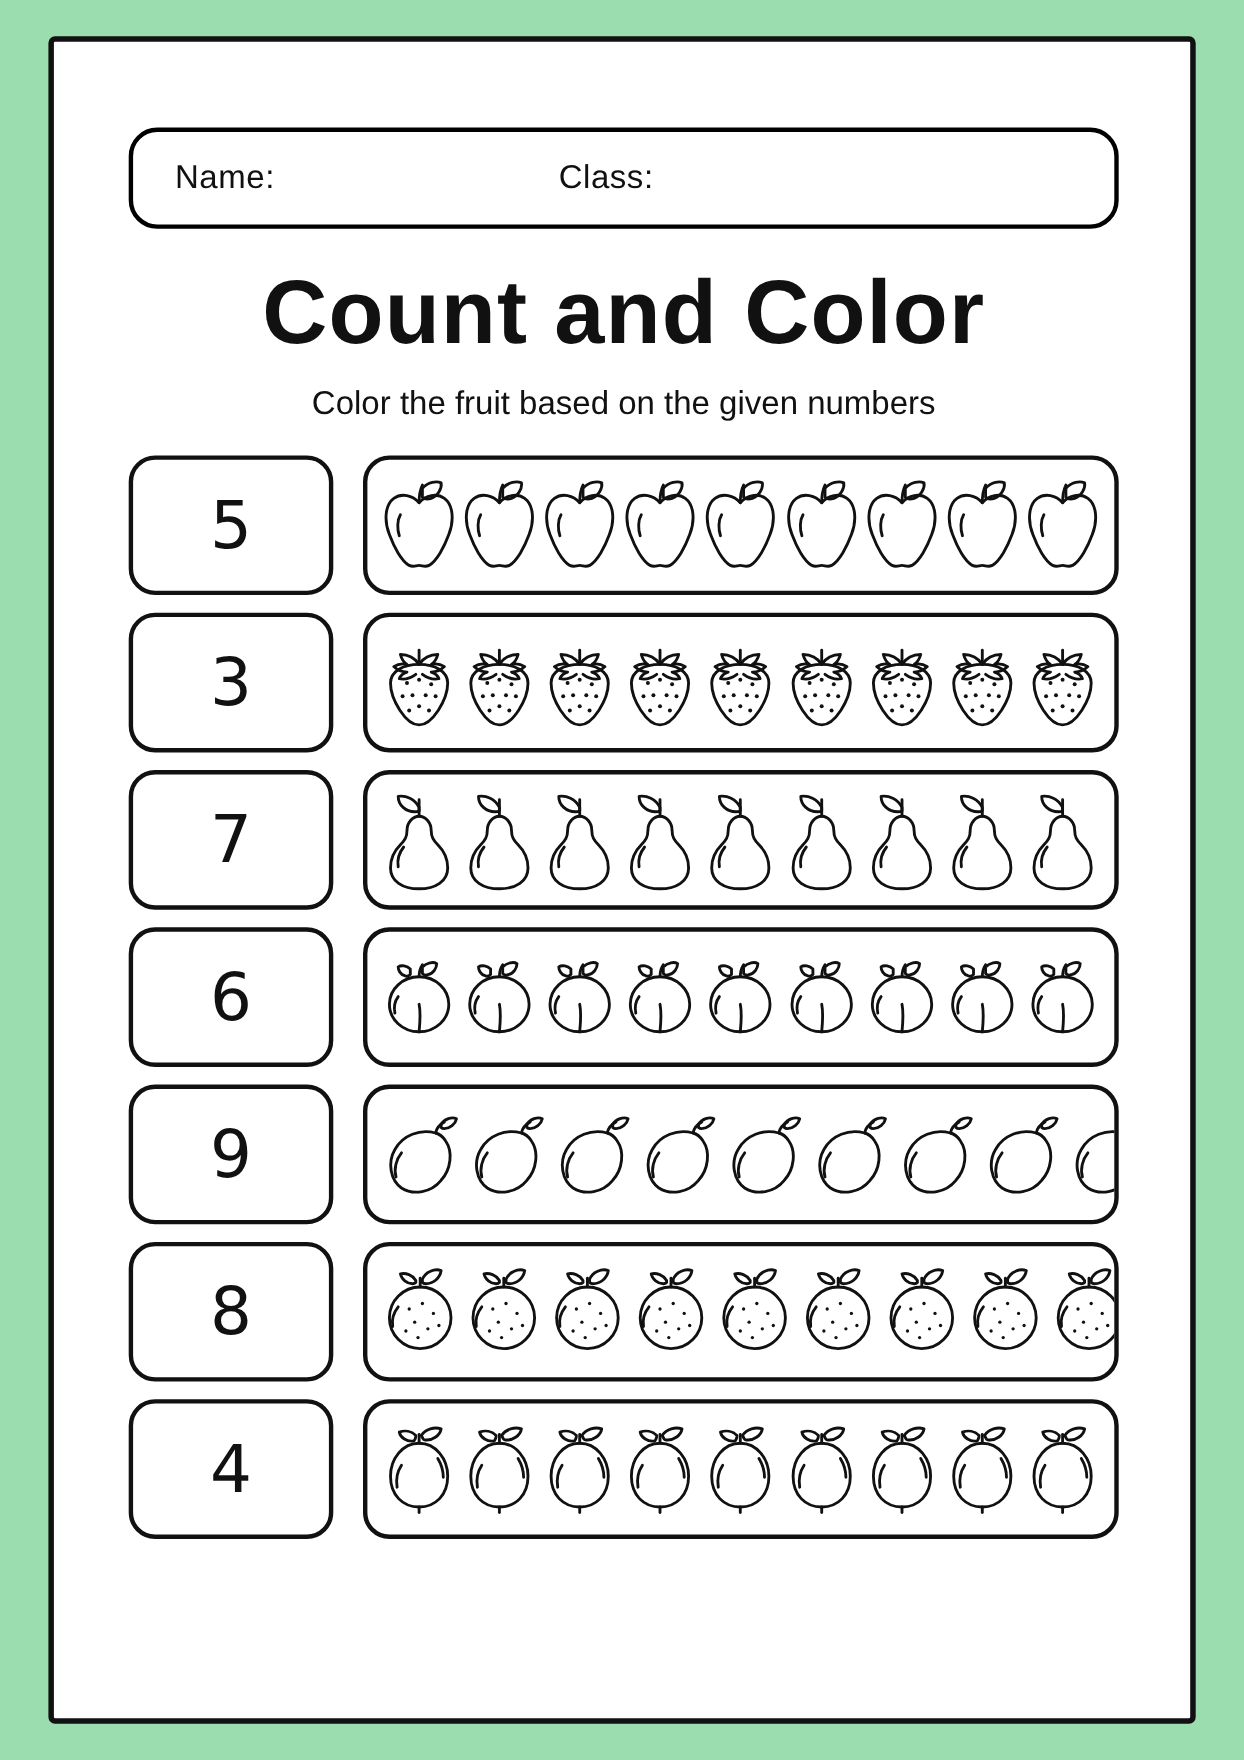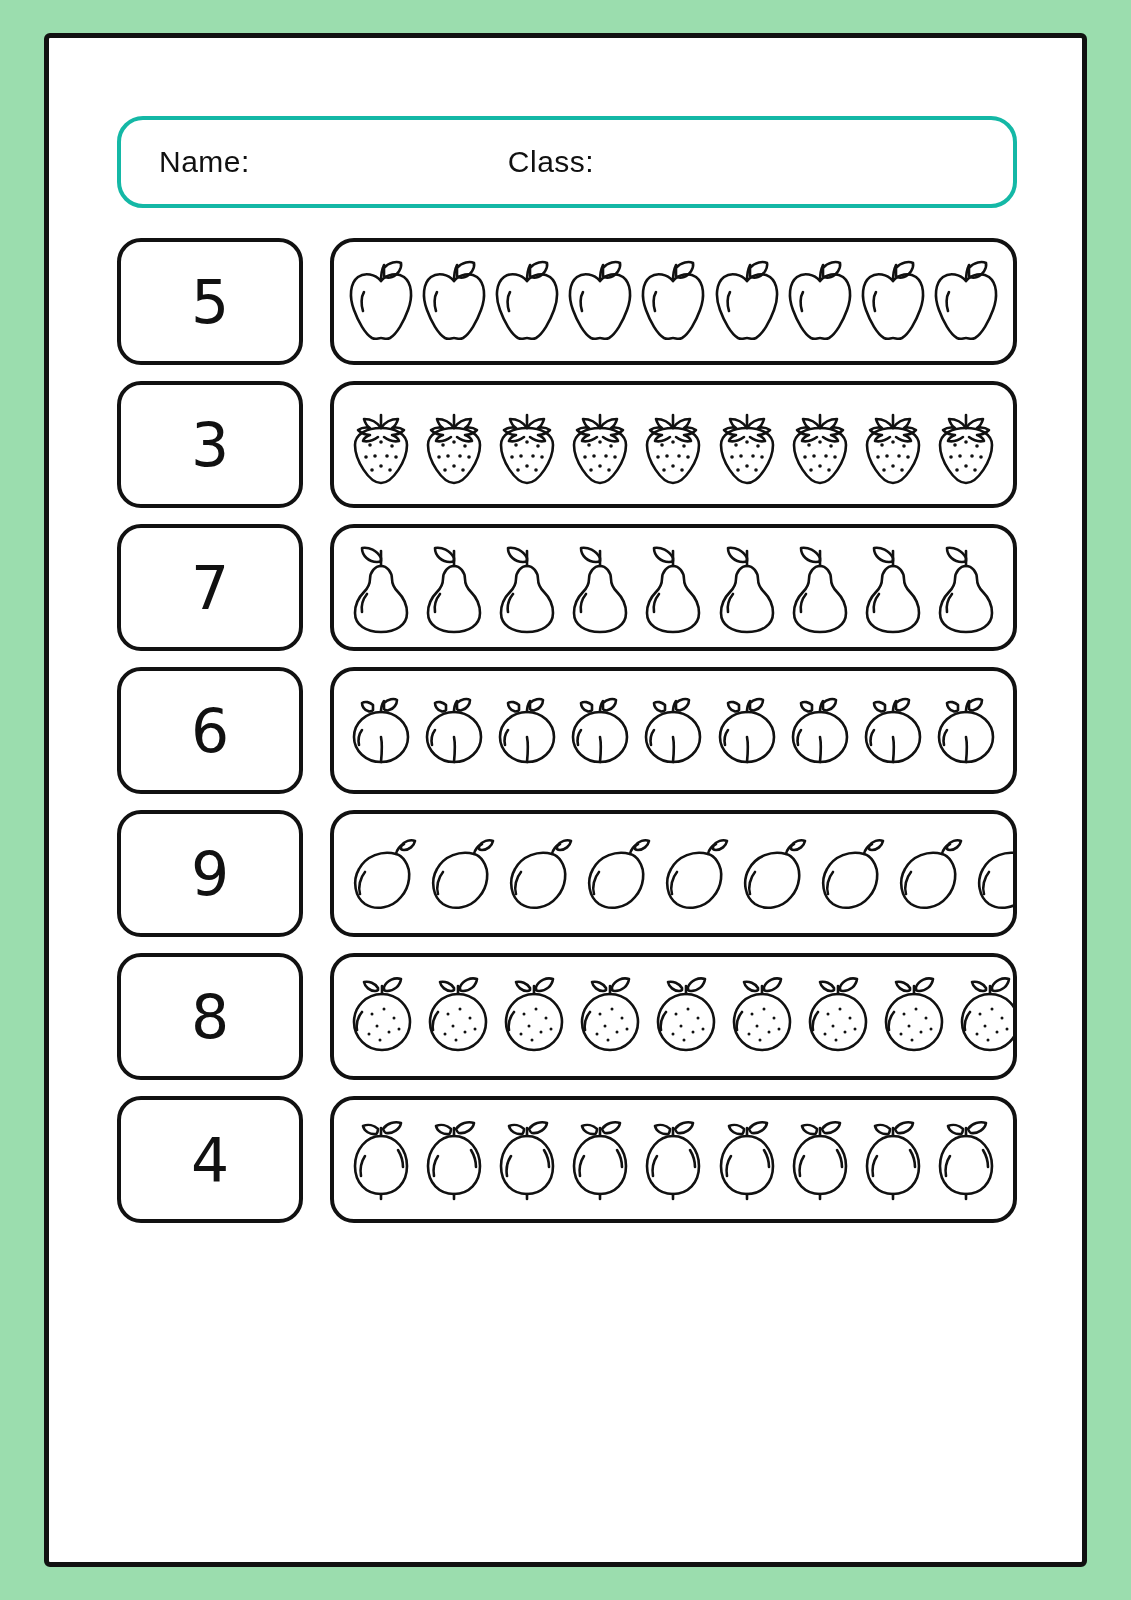--- a/index.html
+++ b/index.html
@@ -27,21 +27,21 @@
   .inner {
     position: absolute;
     left: 68px;
     top: 78px;
     width: 900px;
   }
   
   .namebar {
     position: relative;
     height: 92px;
-    border: 4px solid #14b8a6;
+    border: 4px solid #000000;
     border-radius: 26px;
     box-sizing: border-box;
     display: flex;
     align-items: center;
   }
   .namebar .field {
     font-size: 30px;
     color: #111111;
     letter-spacing: 0.5px;
   }
@@ -112,20 +112,22 @@
 <body>
 
 <div class="page">
   <div class="inner">
 
     <div class="namebar">
       <div class="field name">Name:</div>
       <div class="field cls">Class:</div>
     </div>
 
+    <div class="title">Count and Color</div>
+    <div class="subtitle">Color the fruit based on the given numbers</div>
 
     <div class="rows" id="rows-container">
         <div class="row">
           <div class="numbox">
             <span>5</span>
           </div>
           <div class="fruitbox">
             <svg class="fruit" width="72" height="86" viewBox="0 0 72 86">
     <path fill="none" stroke="#111" stroke-width="2.6" stroke-linecap="round" stroke-linejoin="round" d="M36 22c-6-7-16-9-23-4-8 6-9 20-4 33 4 11 11 24 18 28 4 2 6 0 9 0s5 2 9 0c7-4 14-17 18-28 5-13 4-27-4-33-7-5-17-3-23 4z"></path>
     <path fill="none" stroke="#111" stroke-width="2.6" stroke-linecap="round" stroke-linejoin="round" d="M36 22c0-7 1-12 3-16"></path>

